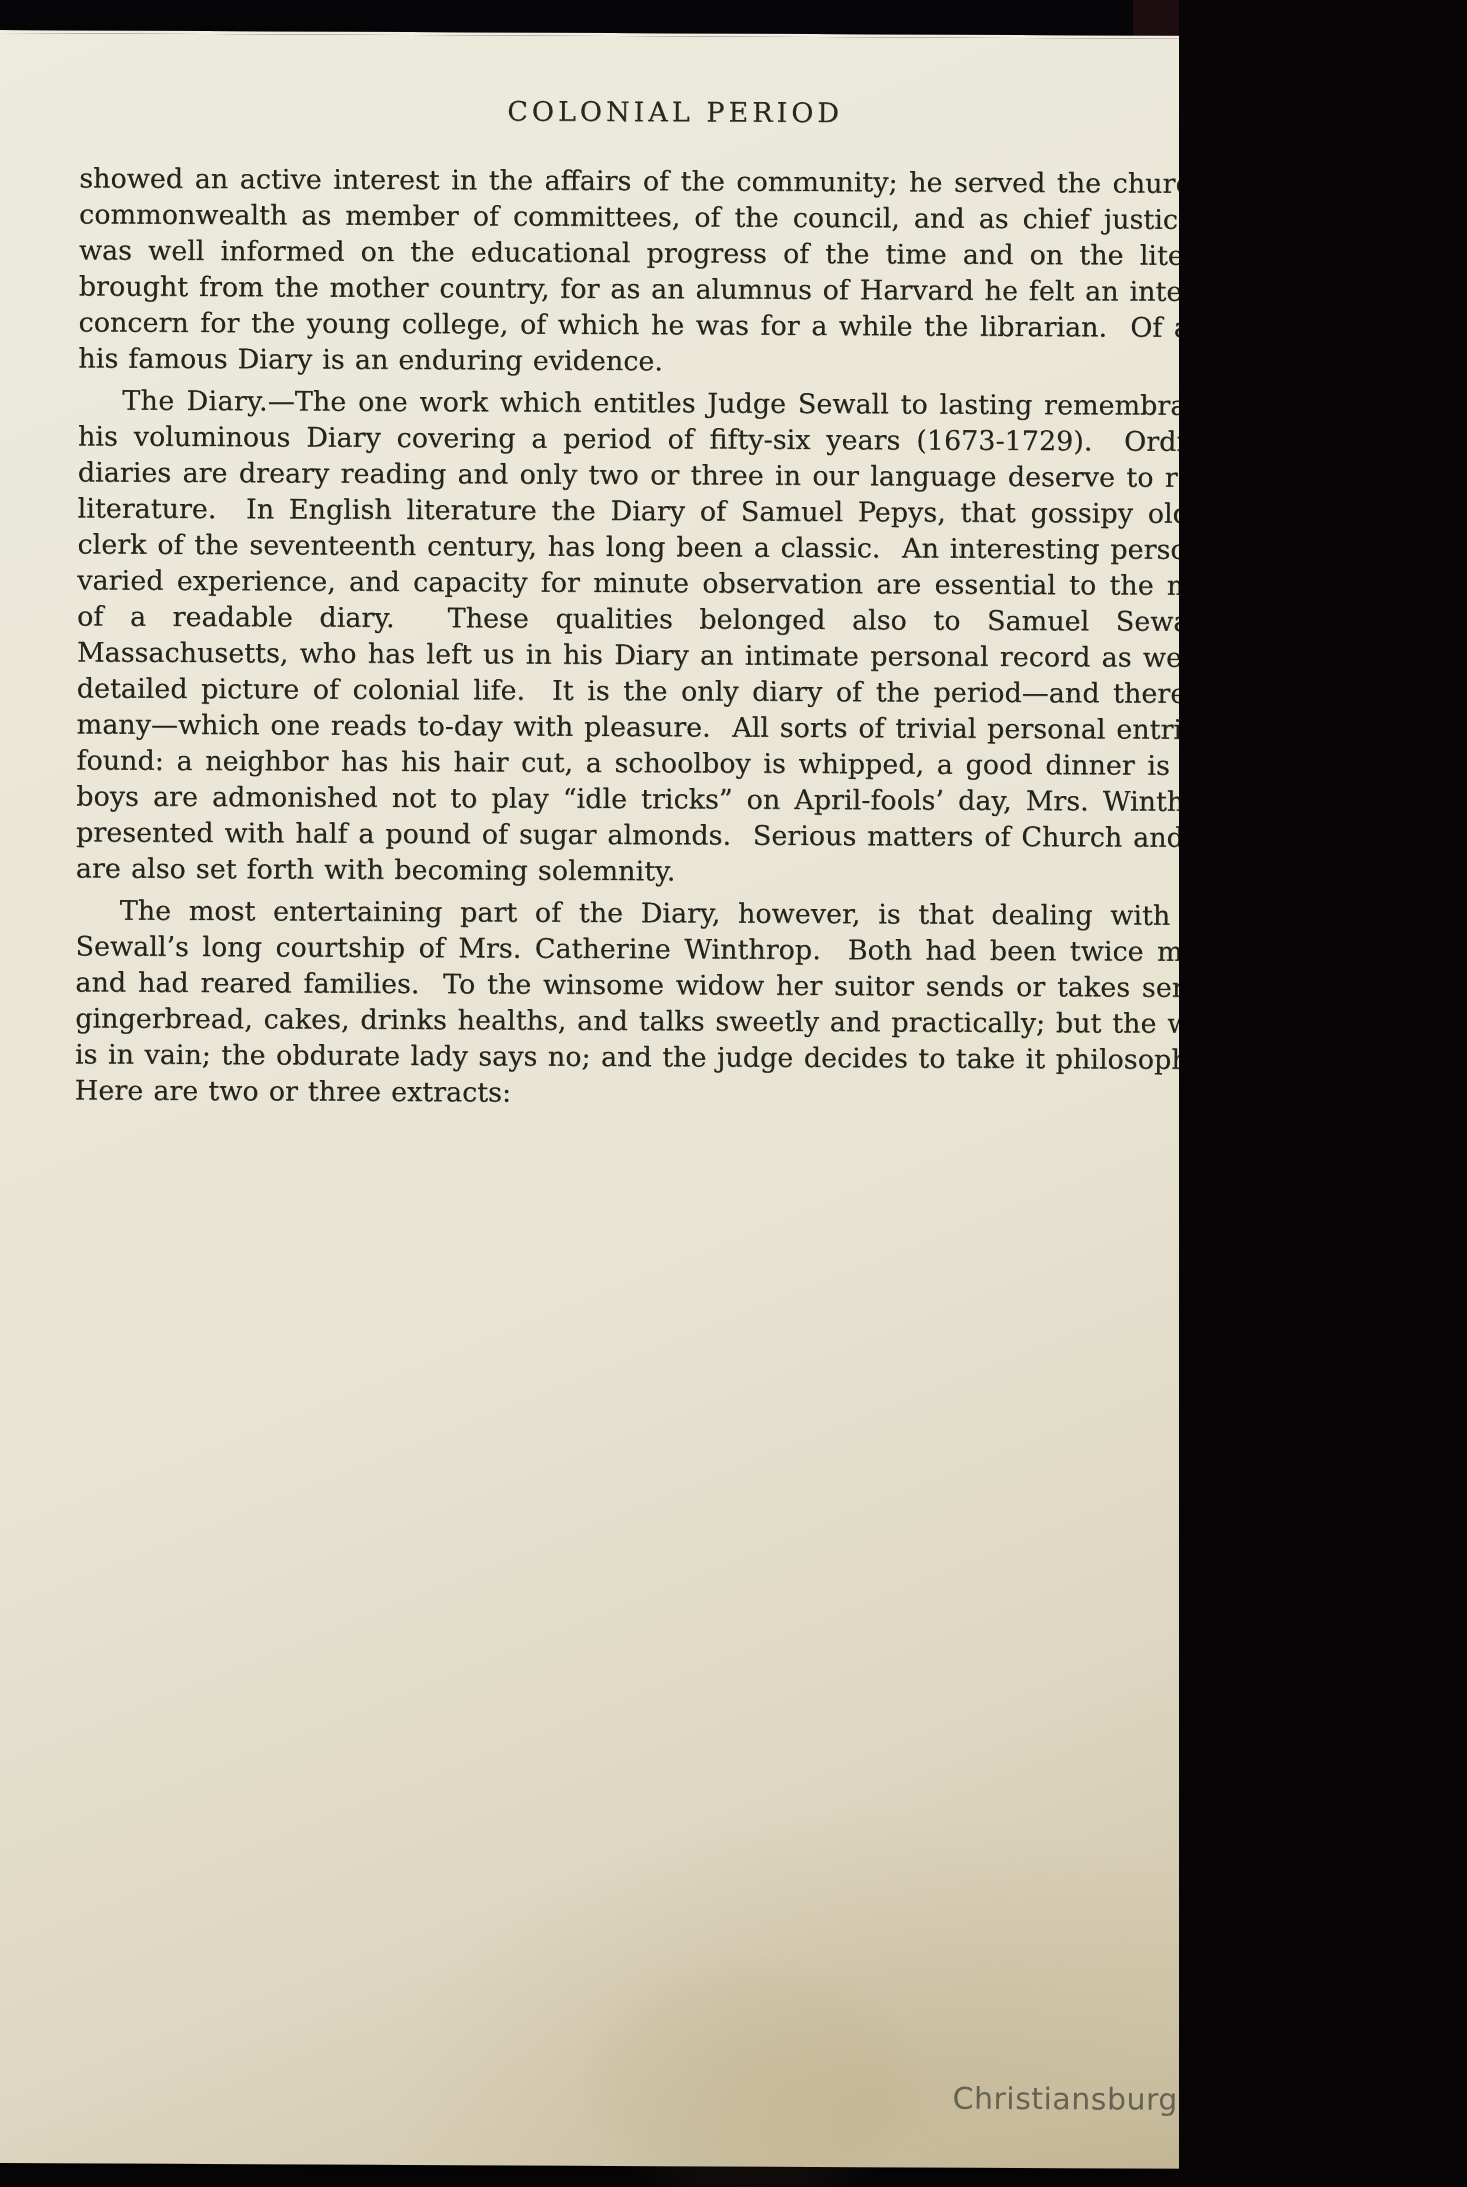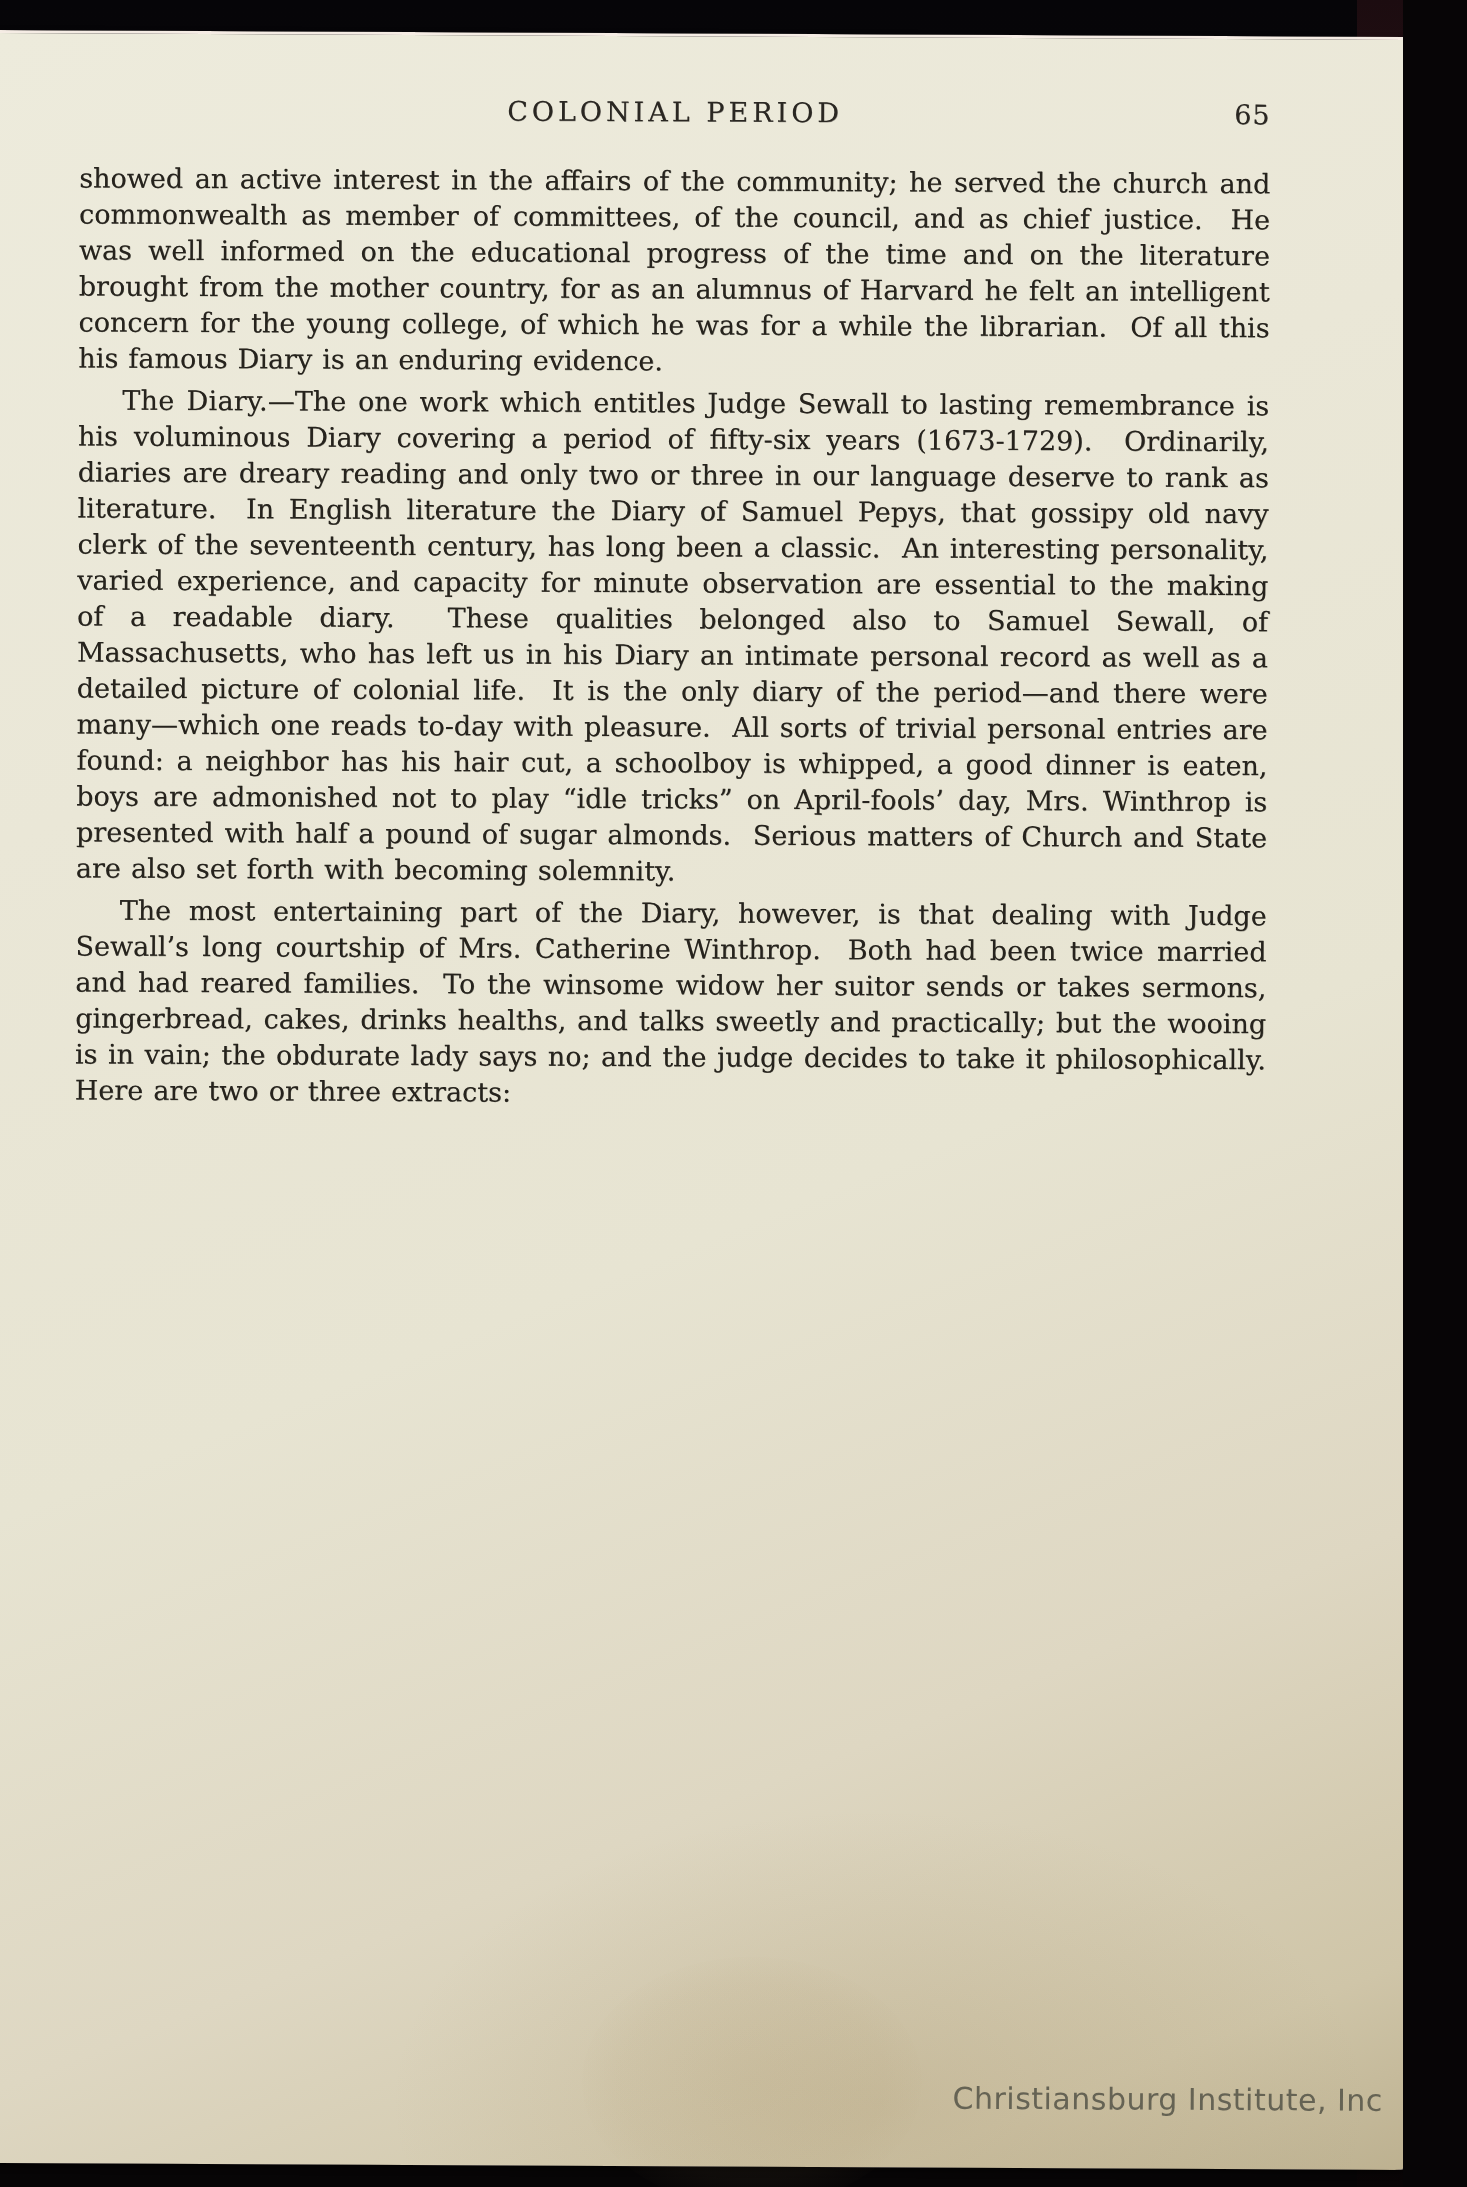--- a/index.html
+++ b/index.html
@@ -2,21 +2,21 @@
 <html lang="en"><head>
 <meta charset="utf-8">
 <style>
   html, body {
     margin: 0;
     padding: 0;
     background: #070506;
   }
   #screen {
     position: relative;
-    width: 1403px;
+    width: 1179px;
     height: 2187px;
     overflow: hidden;
     background: linear-gradient(180deg, #060508 0%, #0a0708 40%, #070506 100%);
     font-family: "DejaVu Serif", serif;
   }
   
   .edge-right {
     position: absolute;
     top: 0; right: 0; bottom: 0;
     width: 46px;

